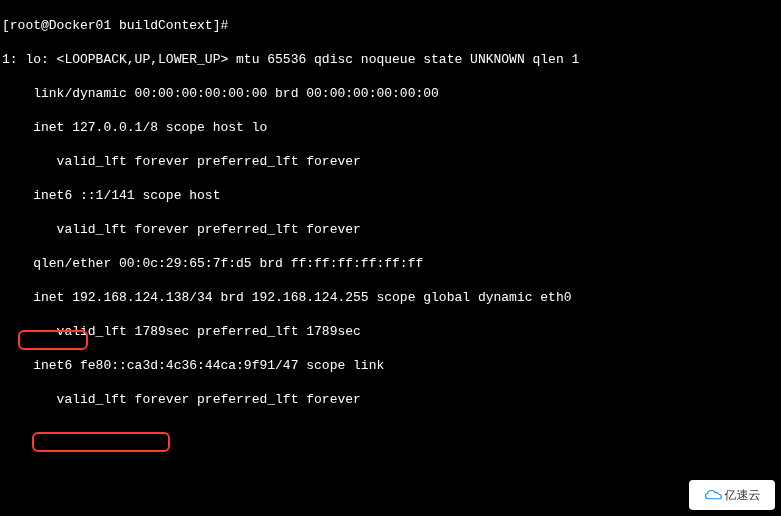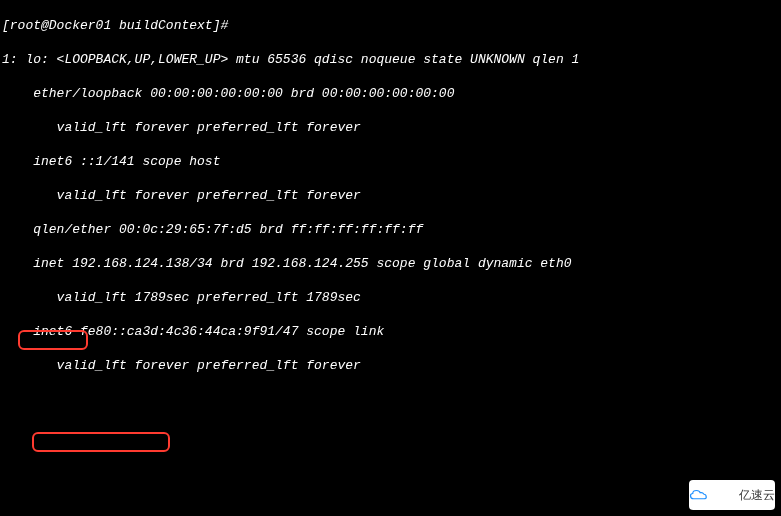--- a/index.html
+++ b/index.html
@@ -12,52 +12,53 @@
     line-height: 17px;
     width: 781px;
     height: 516px;
     overflow: hidden;
     position: relative;
   }
   .terminal {
     white-space: pre;
     padding: 0 2px;
   }
-  .line { display: block; font-style: italic; }
+  .line { display: block; }
   .highlight-box {
     position: absolute;
     border: 2px solid #ff3b30;
     border-radius: 6px;
     box-sizing: border-box;
     pointer-events: none;
   }
   .watermark {
     position: absolute;
     right: 6px;
     bottom: 6px;
     width: 86px;
     height: 30px;
     background: #fff;
     border-radius: 4px;
     display: flex;
     align-items: center;
-    justify-content: space-between;
+    justify-content: center;
     color: #333;
     font-size: 12px;
     font-family: sans-serif;
   }
   .watermark svg { margin-right: 3px; }
 </style>
 </head>
 <body>
 
 <div class="terminal">
 <span class="line">[root@Docker01 buildContext]#</span>
 <span class="line">1: lo: &lt;LOOPBACK,UP,LOWER_UP&gt; mtu 65536 qdisc noqueue state UNKNOWN qlen 1</span>
-<span class="line">    ether/loopback 00:00:00:00:00:00 brd 00:00:00:00:00:00</span>
+<span class="line">    link/dynamic 00:00:00:00:00:00 brd 00:00:00:00:00:00</span>
+<span class="line">    inet 127.0.0.1/8 scope host lo</span>
 <span class="line">       valid_lft forever preferred_lft forever</span>
 <span class="line">    inet6 ::1/141 scope host</span>
 <span class="line">       valid_lft forever preferred_lft forever</span>
 <span class="line">    qlen/ether 00:0c:29:65:7f:d5 brd ff:ff:ff:ff:ff:ff</span>
 <span class="line">    inet 192.168.124.138/34 brd 192.168.124.255 scope global dynamic eth0</span>
 <span class="line">       valid_lft 1789sec preferred_lft 1789sec</span>
 <span class="line">    inet6 fe80::ca3d:4c36:44ca:9f91/47 scope link</span>
 <span class="line">       valid_lft forever preferred_lft forever</span>
 
 

